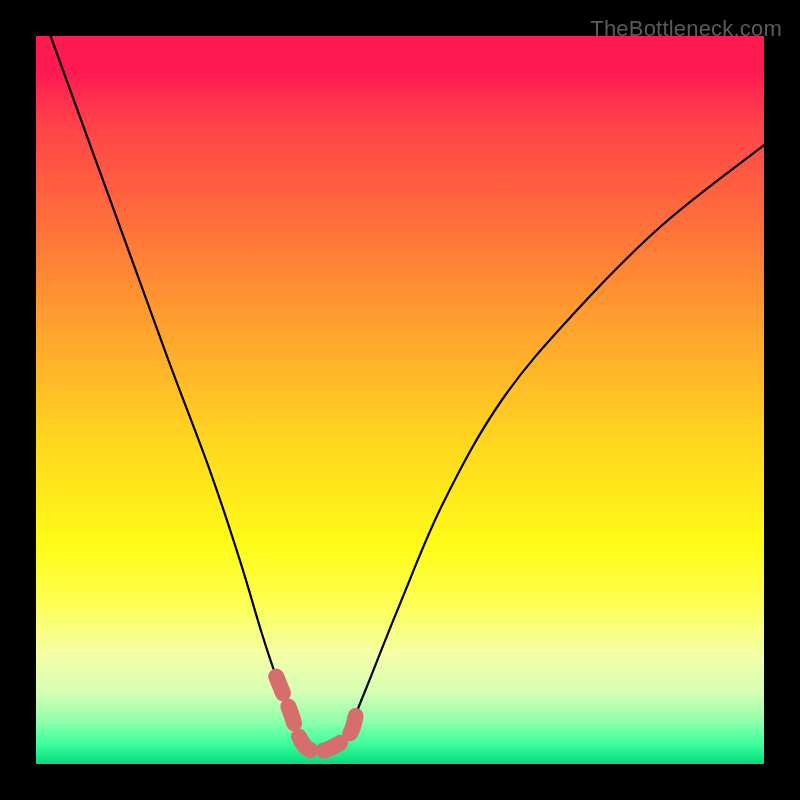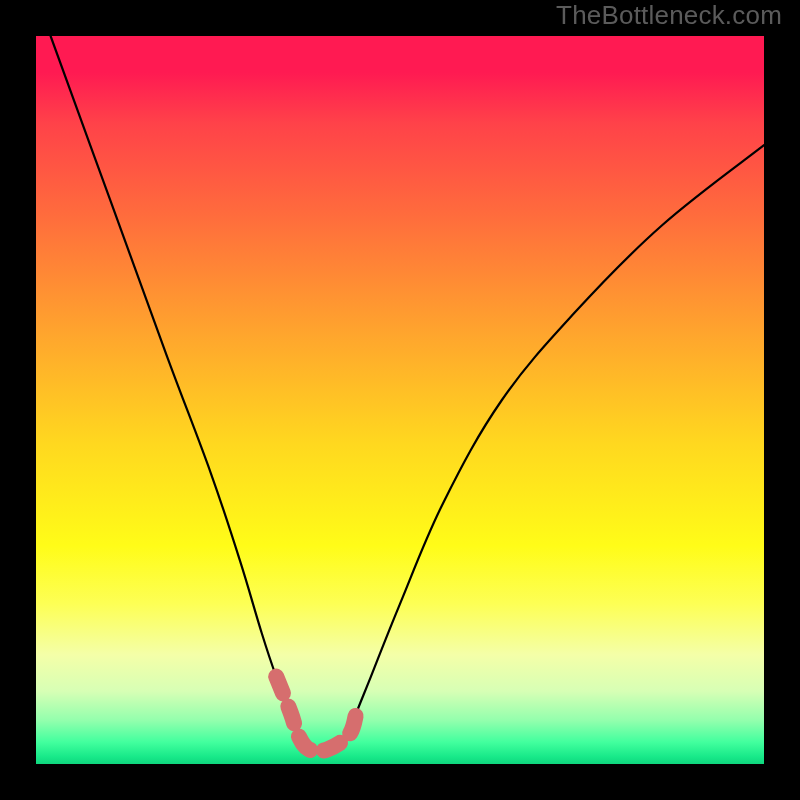--- a/index.html
+++ b/index.html
@@ -6,23 +6,23 @@
     margin: 0;
     padding: 0;
     width: 800px;
     height: 800px;
     background: #000;
     position: relative;
     font-family: Arial, Helvetica, sans-serif;
   }
   .watermark {
     position: absolute;
-    top: 0;
+    top: 16px;
     right: 18px;
-    font-size: 26px;
+    font-size: 22px;
     font-weight: 500;
     color: #5b5b5b;
     letter-spacing: 0.2px;
     z-index: 10;
   }
   .plot-area {
     position: absolute;
     left: 36px;
     top: 36px;
     width: 728px;

